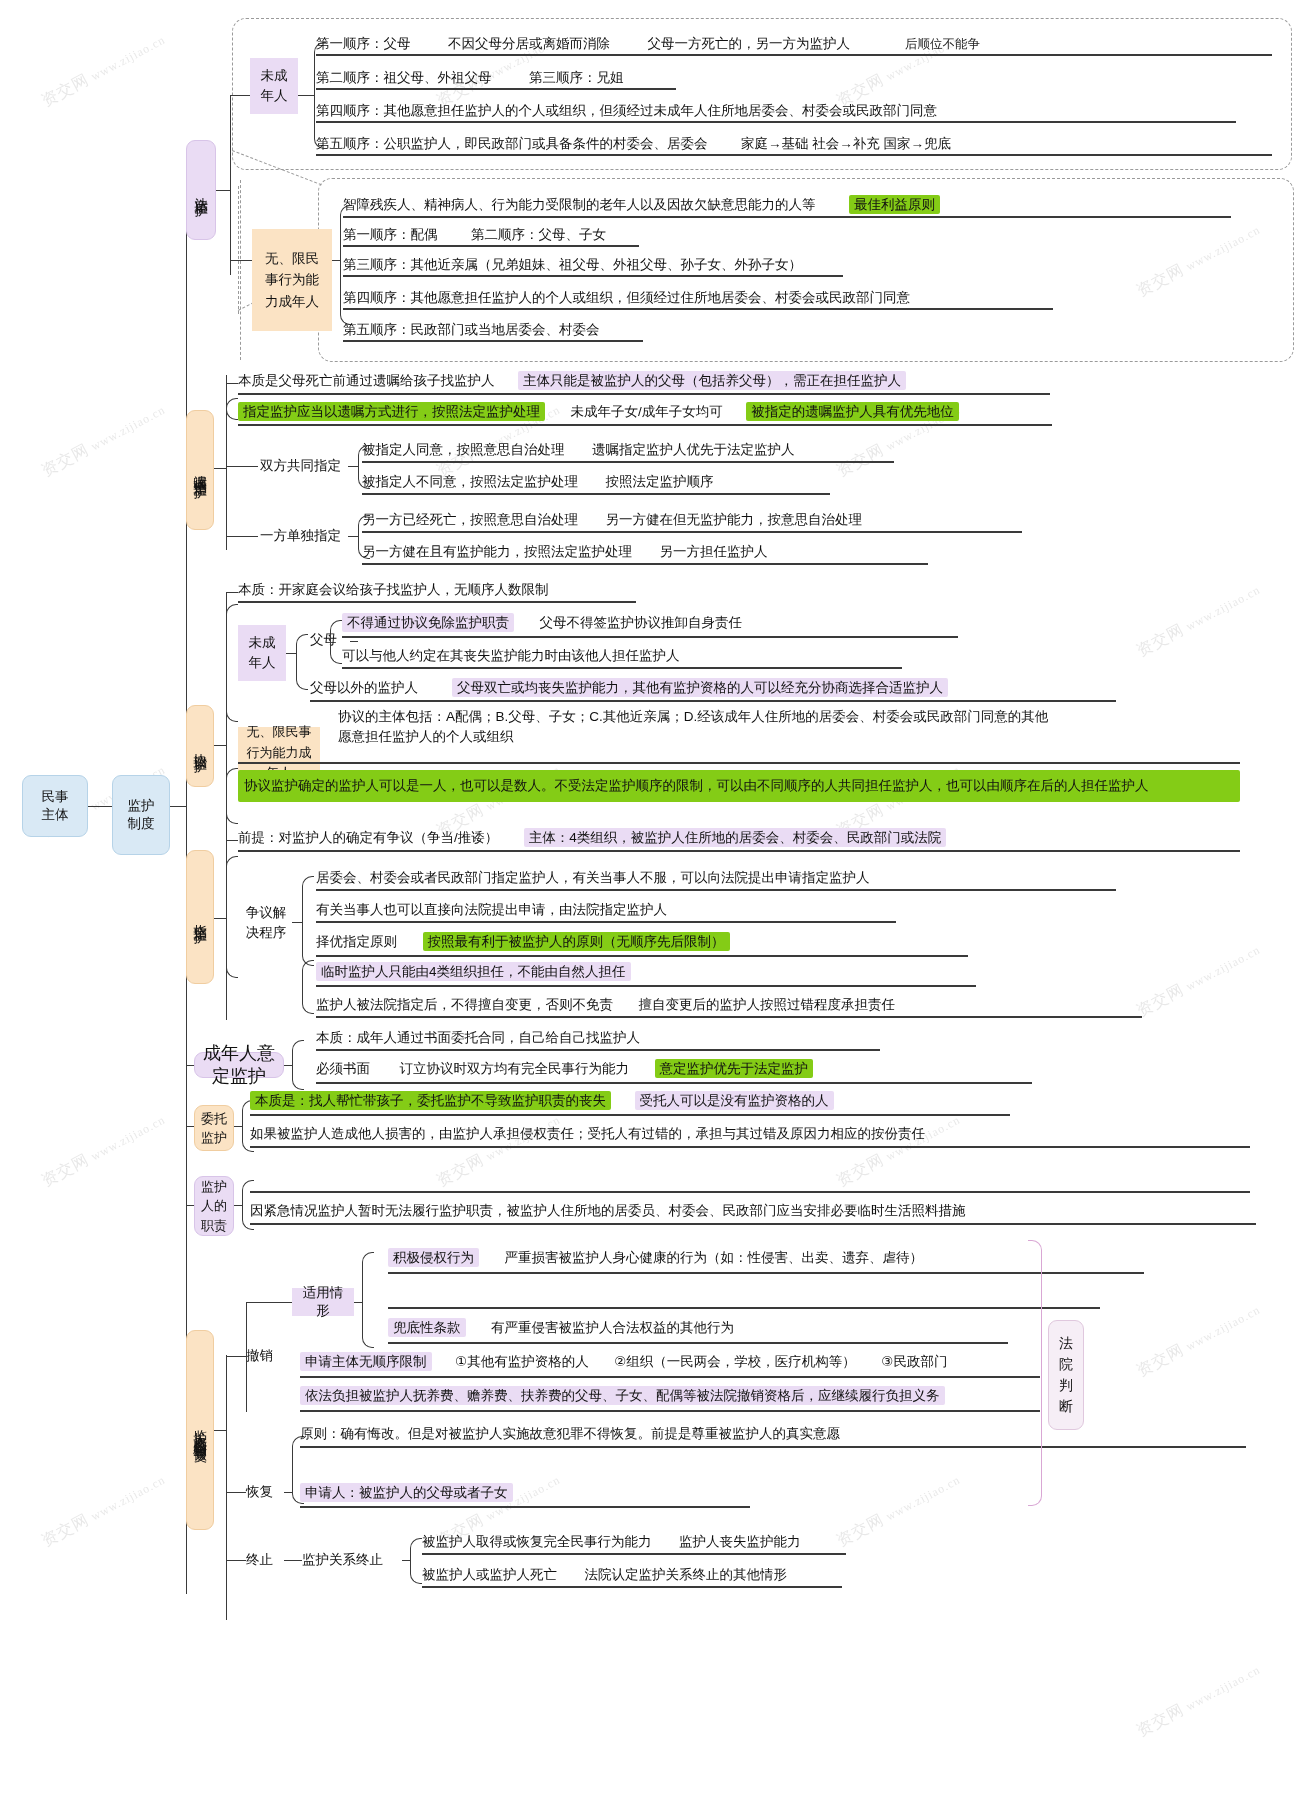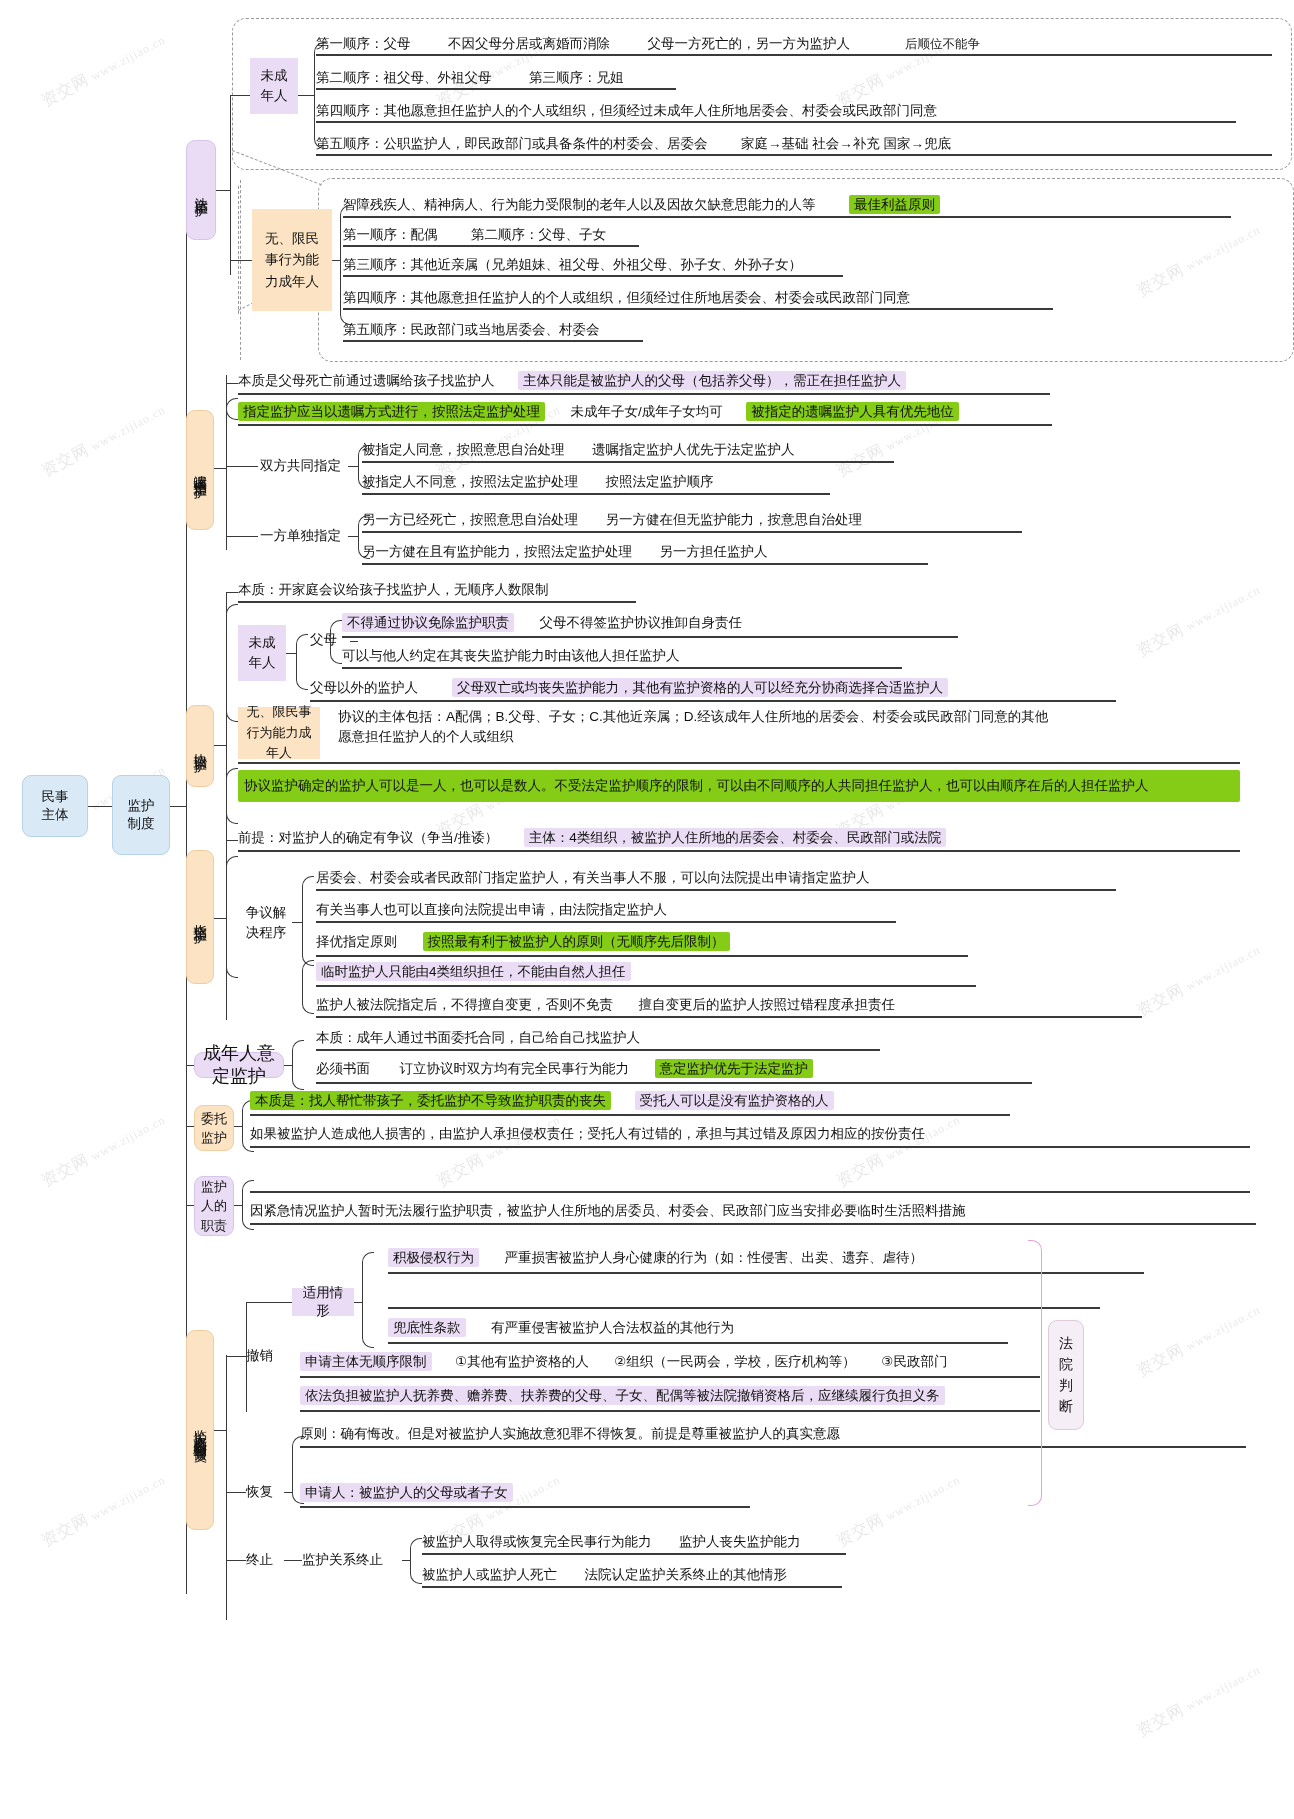--- a/index.html
+++ b/index.html
@@ -39,21 +39,21 @@
     text-align:center;
     font-size:13.5px;
     line-height:1.3;
     padding:4px 5px;
   }
   .pill.vert { writing-mode:vertical-rl; text-orientation:upright; letter-spacing:2px; }
   .pill-blue   { background:#d9e9f5; border:1px solid #b6d3e8; }
   .pill-purple { background:#eadcf4; border:1px solid #d8c4e8; }
   .pill-orange { background:#fbe3c4; border:1px solid #f0cda0; }
   .pill-plain-purple { background:#eadcf4; border:none; border-radius:0; }
-  .pill-plain-orange { background:#fbe3c4; border:none; border-radius:0; }
+  .pill-plain-orange { background:#fbe3c4; border:none; border-radius:0;margin-top:20px; }
 
   
   .ln-h { position:absolute; height:1.4px; background:#3a3a3a; }
   .ln-v { position:absolute; width:1.4px; background:#3a3a3a; }
   .brk { position:absolute; border:1.5px solid #3a3a3a; border-right:none; border-radius:10px 0 0 10px; }
   .brk-pink { position:absolute; border:1.5px solid #d9a7d4; border-left:none; border-radius:0 10px 10px 0; }
 
   .dash { position:absolute; border:1.7px dashed #9a9a9a; }
 
   

